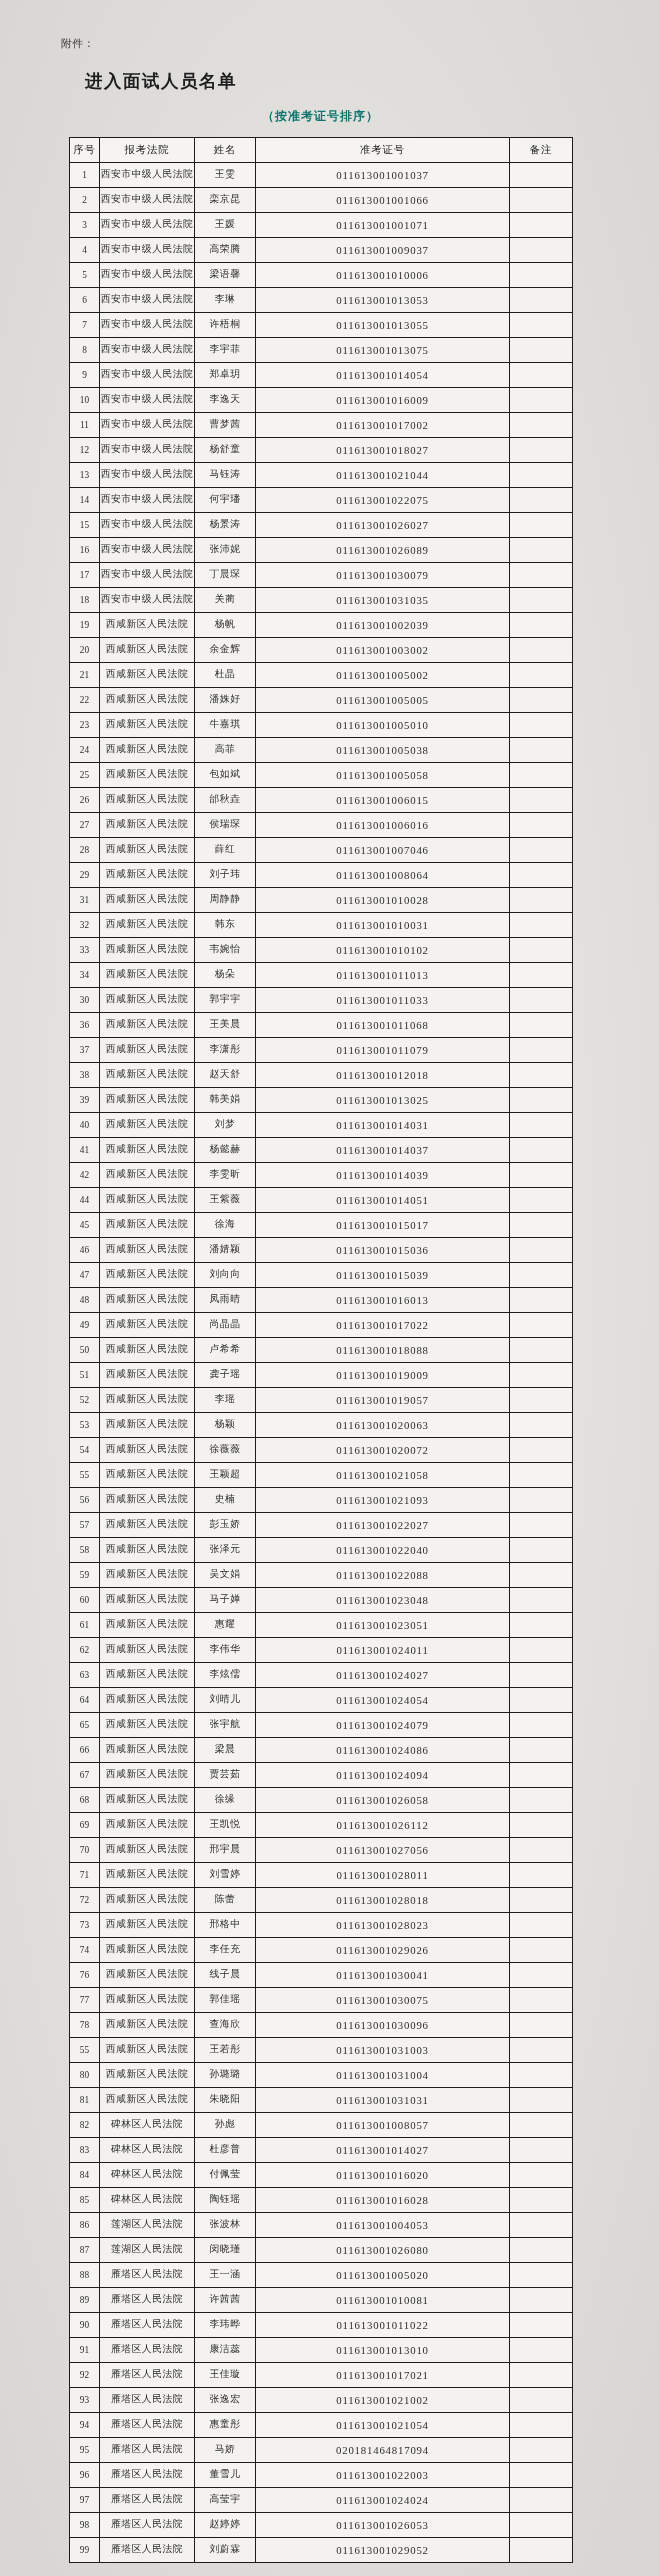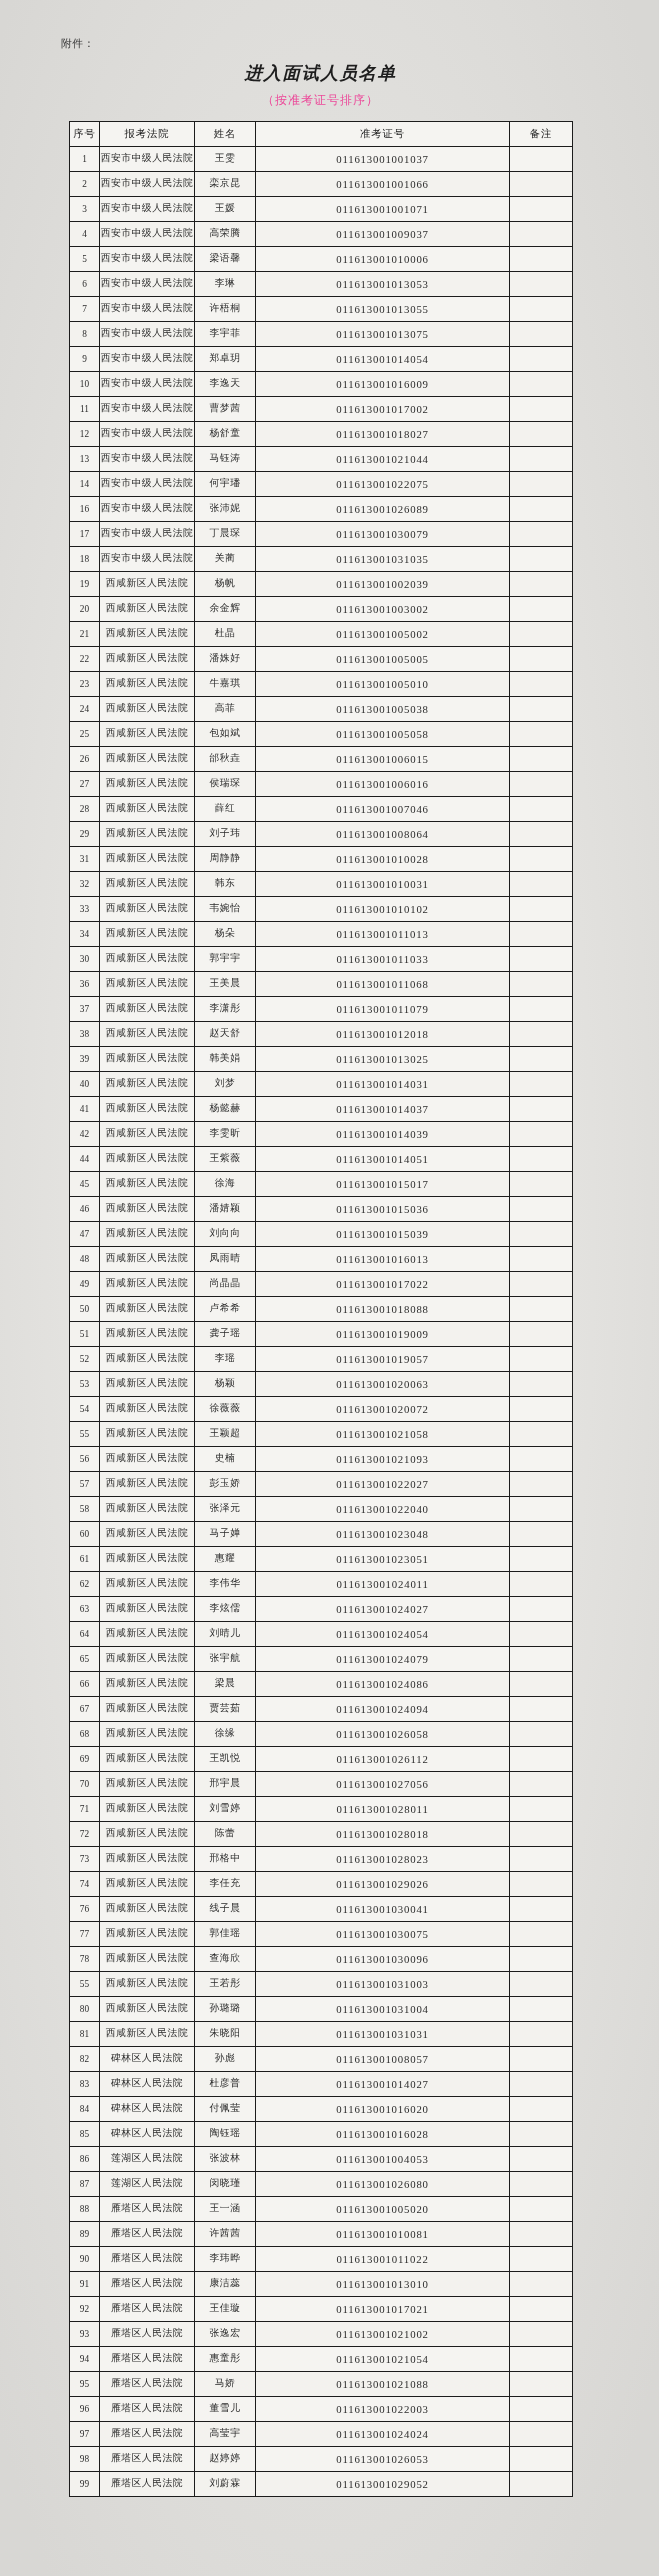--- a/index.html
+++ b/index.html
@@ -22,35 +22,33 @@
     font-size: 10.8px;
     letter-spacing: 0.5px;
     color: #333;
   }
   .content {
     width: 503px;
     margin-left: 69px;
     padding-top: 54px;
   }
   .doc-title {
-    text-align: center;
     font-size: 17.5px;
     font-weight: bold;
     letter-spacing: 1.5px;
     color: #1e1e1e;
     line-height: 23px;
-    margin: 8px;
-    font-style: italic;
+    margin: 16px;
   }
   .doc-subtitle {
     text-align: center;
     font-size: 12px;
-    font-weight: normal;
+    font-weight: bold;
     letter-spacing: 1px;
-    color: #ec4899;
+    color: #0f766e;
     line-height: 15.5px;
     margin: 5.2px 0 0 0;
   }
   table.roster {
     border-collapse: collapse;
     table-layout: fixed;
     width: 503px;
     margin-top: 12.4px;
     background: transparent;
   }
@@ -210,20 +208,27 @@
           <td class="cell-note"></td>
         </tr>
         <tr>
           <td class="cell-seq">14</td>
           <td class="cell-court">西安市中级人民法院</td>
           <td class="cell-name">何宇璠</td>
           <td class="cell-exam-id">011613001022075</td>
           <td class="cell-note"></td>
         </tr>
         <tr>
+          <td class="cell-seq">15</td>
+          <td class="cell-court">西安市中级人民法院</td>
+          <td class="cell-name">杨景涛</td>
+          <td class="cell-exam-id">011613001026027</td>
+          <td class="cell-note"></td>
+        </tr>
+        <tr>
           <td class="cell-seq">16</td>
           <td class="cell-court">西安市中级人民法院</td>
           <td class="cell-name">张沛妮</td>
           <td class="cell-exam-id">011613001026089</td>
           <td class="cell-note"></td>
         </tr>
         <tr>
           <td class="cell-seq">17</td>
           <td class="cell-court">西安市中级人民法院</td>
           <td class="cell-name">丁晨琛</td>
@@ -494,20 +499,27 @@
           <td class="cell-court">西咸新区人民法院</td>
           <td class="cell-name">彭玉娇</td>
           <td class="cell-exam-id">011613001022027</td>
           <td class="cell-note"></td>
         </tr>
         <tr>
           <td class="cell-seq">58</td>
           <td class="cell-court">西咸新区人民法院</td>
           <td class="cell-name">张泽元</td>
           <td class="cell-exam-id">011613001022040</td>
+          <td class="cell-note"></td>
+        </tr>
+        <tr>
+          <td class="cell-seq">59</td>
+          <td class="cell-court">西咸新区人民法院</td>
+          <td class="cell-name">吴文娟</td>
+          <td class="cell-exam-id">011613001022088</td>
           <td class="cell-note"></td>
         </tr>
         <tr>
           <td class="cell-seq">60</td>
           <td class="cell-court">西咸新区人民法院</td>
           <td class="cell-name">马子婵</td>
           <td class="cell-exam-id">011613001023048</td>
           <td class="cell-note"></td>
         </tr>
         <tr>
@@ -738,21 +750,21 @@
           <td class="cell-seq">94</td>
           <td class="cell-court">雁塔区人民法院</td>
           <td class="cell-name">惠童彤</td>
           <td class="cell-exam-id">011613001021054</td>
           <td class="cell-note"></td>
         </tr>
         <tr>
           <td class="cell-seq">95</td>
           <td class="cell-court">雁塔区人民法院</td>
           <td class="cell-name">马娇</td>
-          <td class="cell-exam-id">011613001021088</td>
+          <td class="cell-exam-id">020181464817094</td>
           <td class="cell-note"></td>
         </tr>
         <tr>
           <td class="cell-seq">96</td>
           <td class="cell-court">雁塔区人民法院</td>
           <td class="cell-name">董雪儿</td>
           <td class="cell-exam-id">011613001022003</td>
           <td class="cell-note"></td>
         </tr>
         <tr>

